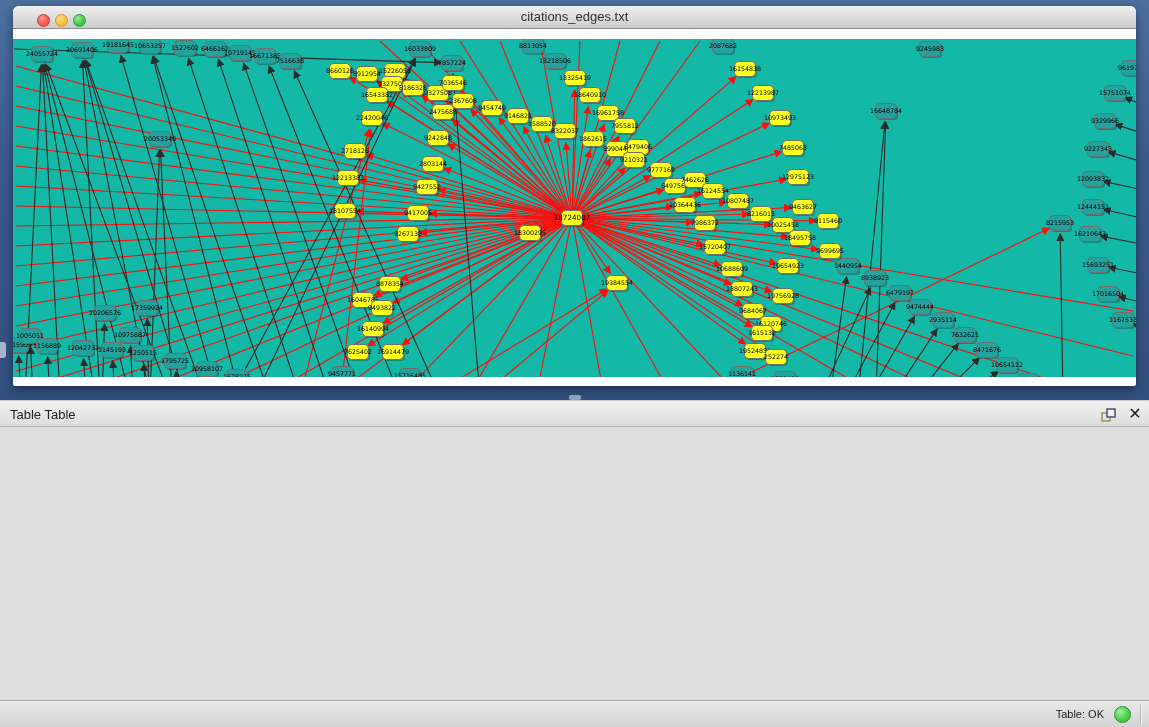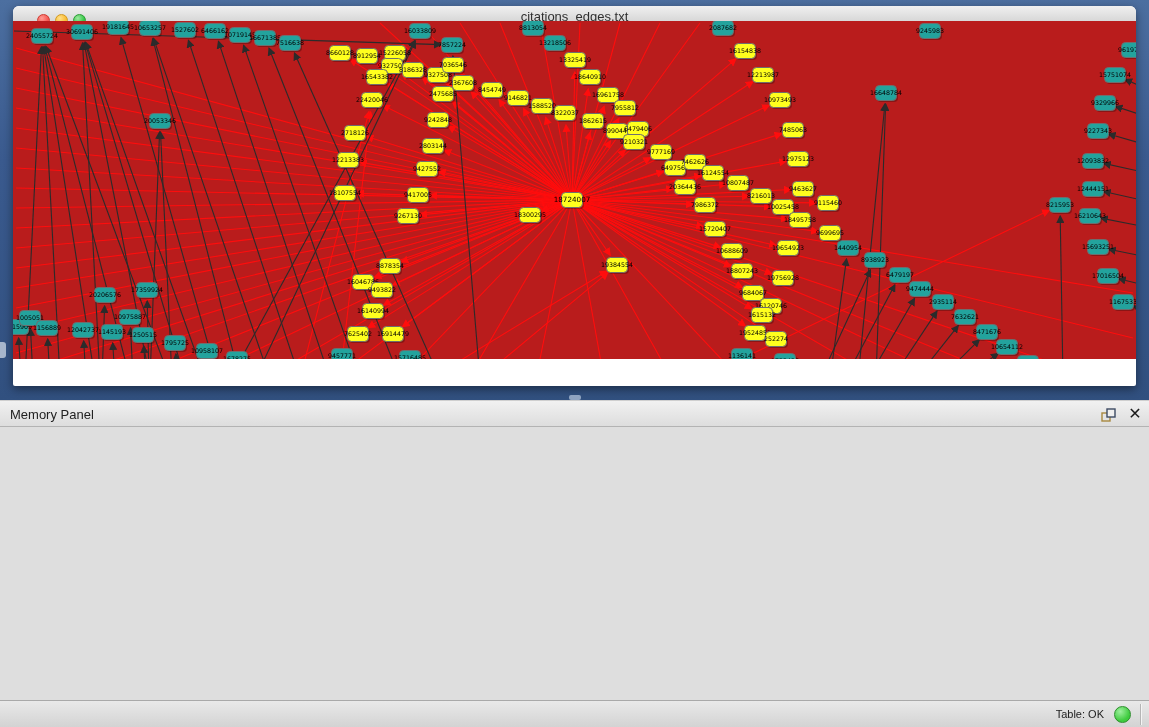--- a/index.html
+++ b/index.html
@@ -14,21 +14,21 @@
     background:#fff;}
   .titlebar{position:relative;height:22px;border-radius:6px 6px 0 0;
     background:linear-gradient(180deg,#f0f0f0,#cccccc);
     border-bottom:1px solid #8d8d8d;}
   .title-text{position:absolute;left:0;right:0;top:3px;text-align:center;
     font-size:13px;color:#303030;}
   .tl{position:absolute;top:8px;width:13px;height:13px;border-radius:50%;box-sizing:border-box;}
   .tl.red{left:24px;background:radial-gradient(circle at 35% 30%,#ff9a92,#f55650 60%);border:1px solid #ce3a30;}
   .tl.yel{left:42px;background:radial-gradient(circle at 35% 30%,#ffe08a,#f9bb32 60%);border:1px solid #d2991f;}
   .tl.grn{left:60px;background:radial-gradient(circle at 35% 30%,#9fe8a0,#35c948 60%);border:1px solid #2a9a33;}
-  .canvas-wrap{position:absolute;left:0;top:15px;width:1123px;height:338px;background:#b91c1c;overflow:hidden;}
+  .canvas-wrap{position:absolute;left:0;top:33px;width:1123px;height:338px;background:#14b8a6;overflow:hidden;}
   svg text{font-family:"DejaVu Sans","Liberation Sans",sans-serif;}
   .panel-collapse-handle{position:absolute;left:0;top:342px;width:6px;height:16px;
     background:#c4cfdf;border-radius:0 3px 3px 0;opacity:.8;}
   .splitter-handle{position:absolute;left:569px;top:395px;width:12px;height:5px;border-radius:2px;background:#8fa3c0;}
 
   
   .tp-header{position:absolute;left:0;top:400px;width:1149px;height:27px;box-sizing:border-box;
     background:linear-gradient(180deg,#f1f1f1,#dddddd);
     border-top:1px solid #cfcfcf;border-bottom:1px solid #b3b3b3;}
   .tp-title{position:absolute;left:10px;top:6px;font-size:13px;color:#222;}
@@ -879,21 +879,21 @@
             <line x1="1127" y1="384" x2="1132" y2="379" stroke="#9a9a9a" stroke-width="1.5"></line>
           </g>
         </svg>
       </div>
     </div>
     <div class="panel-collapse-handle"></div>
     <div class="splitter-handle"></div>
   </div>
 
   <div class="tp-header">
-    <span class="tp-title">Memory Panel</span>
+    <span class="tp-title">Table Table</span>
     <span class="tp-float">
       <svg width="18" height="16" viewBox="0 0 18 16">
         <rect x="2" y="6" width="8" height="8" fill="none" stroke="#a8893f" stroke-width="1.4"></rect>
         <rect x="7" y="2" width="8" height="8" fill="#efefef" stroke="#3d4a63" stroke-width="1.4"></rect>
       </svg>
     </span>
     <span class="tp-close">✕</span>
   </div>
 
   <div class="panel-body">

